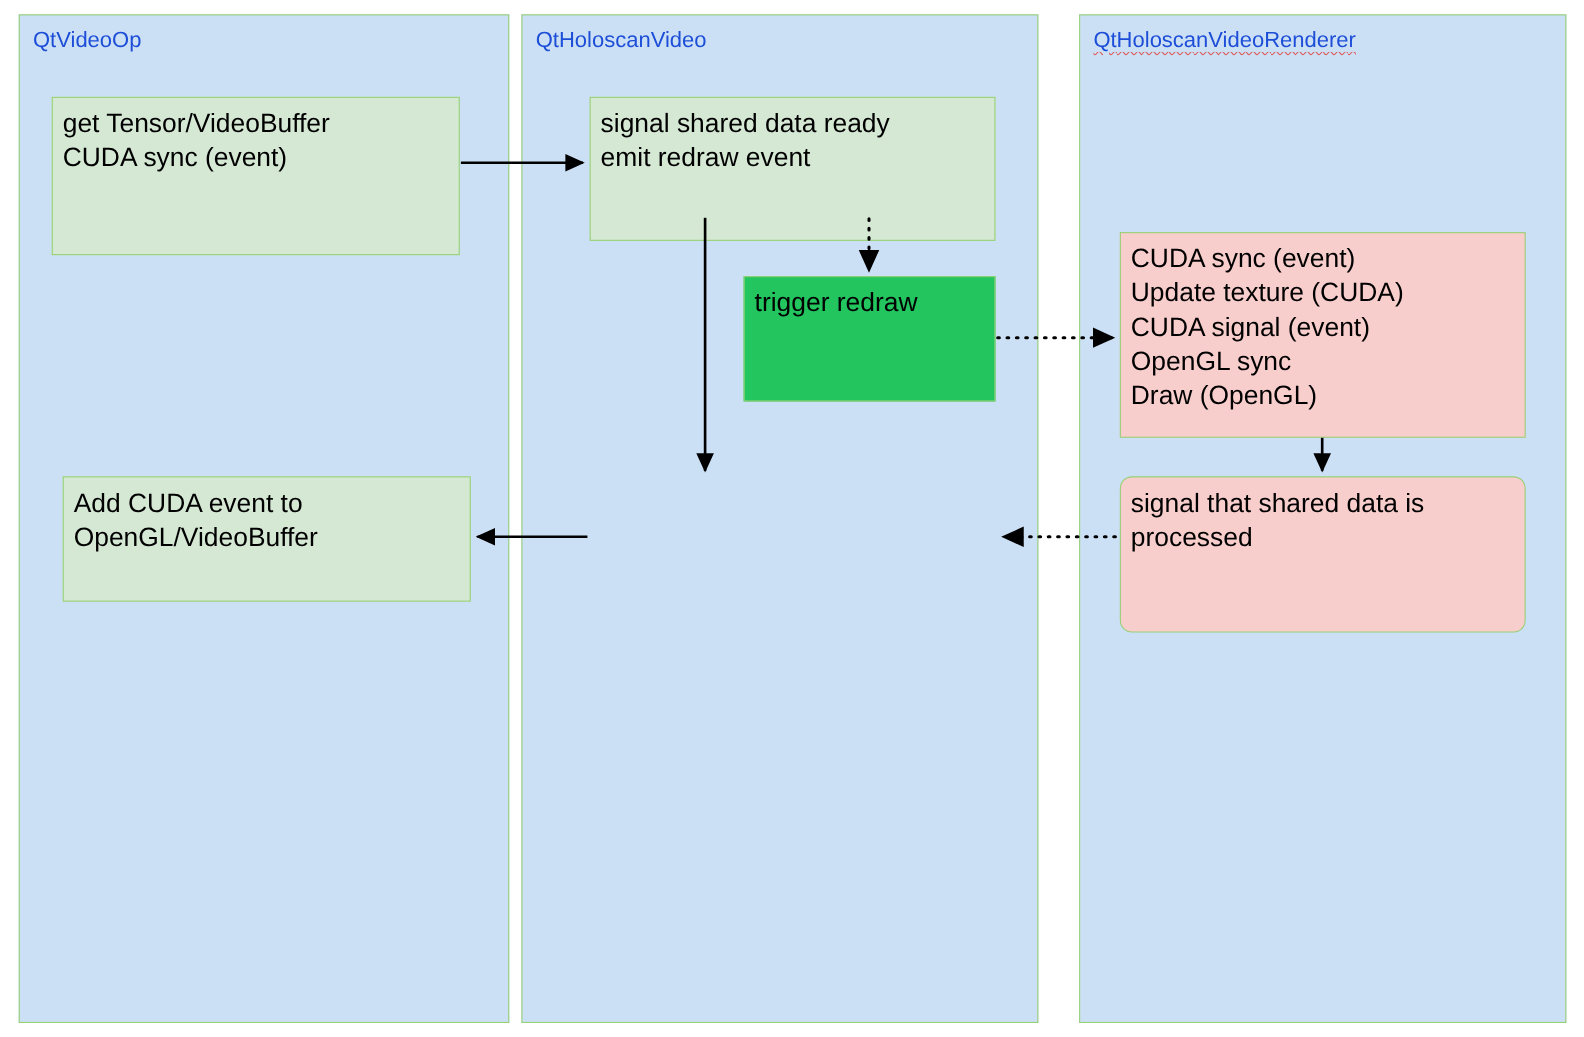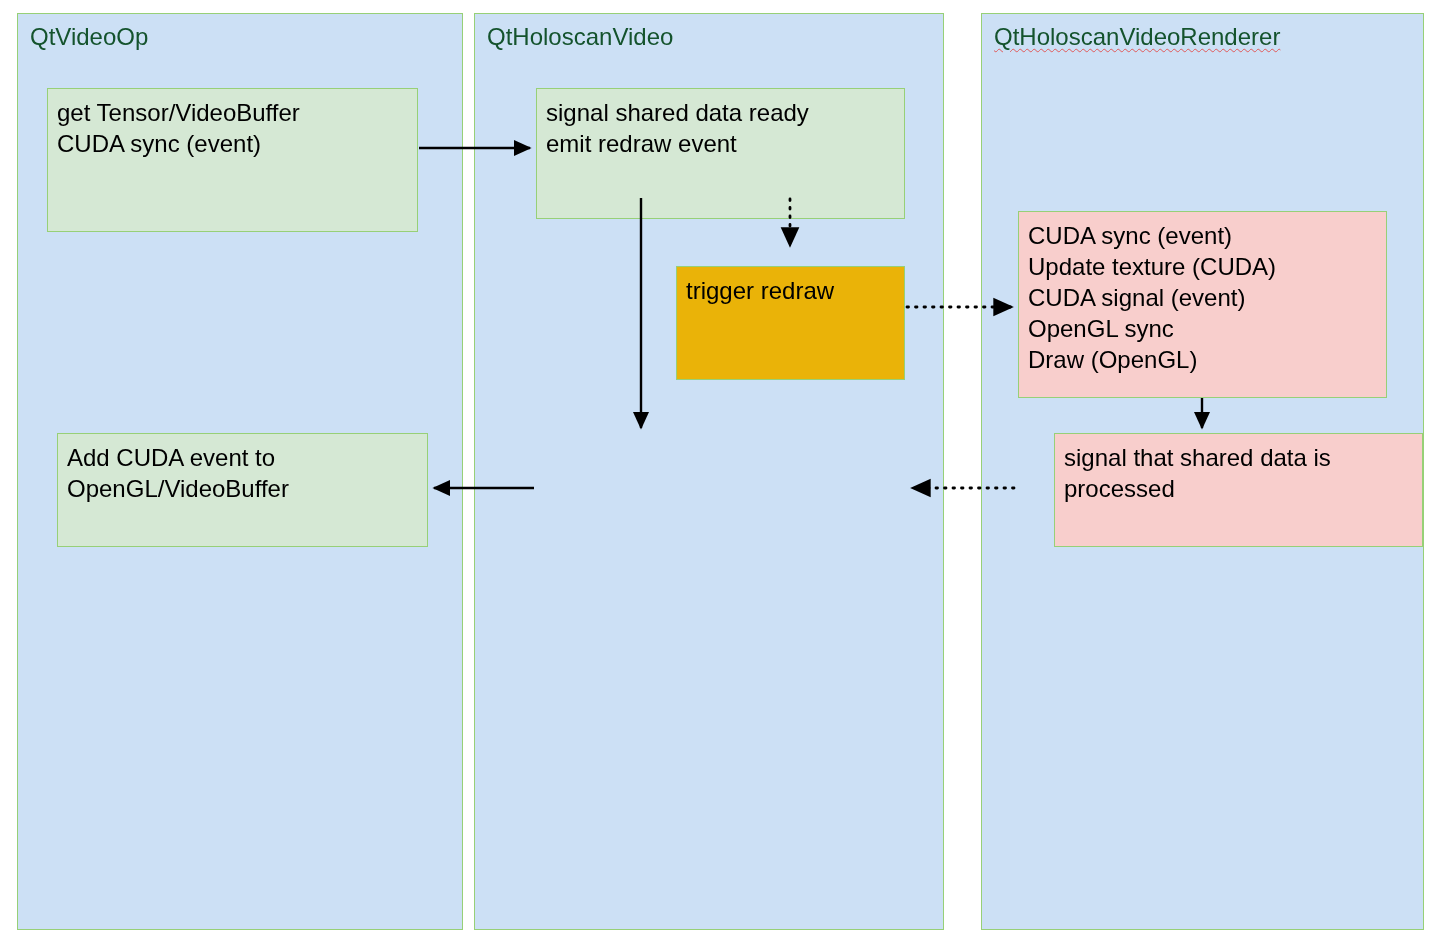--- a/index.html
+++ b/index.html
@@ -25,23 +25,23 @@
   .lane {
     position: absolute;
     background: #cce0f5;
     border: 1px solid #97d077;
     box-sizing: border-box;
   }
   .lane-title {
     position: absolute;
     left: 12px;
     top: 8px;
-    font-size: 24px;
+    font-size: 20px;
     line-height: 30px;
-    color: #14532d;
+    color: #1d4ed8;
     white-space: nowrap;
   }
   .lane-title.misspelled {
     text-decoration: underline;
     text-decoration-style: wavy;
     text-decoration-color: #e05a5a;
     text-decoration-thickness: 1px;
     text-underline-offset: 3px;
   }
 
@@ -50,21 +50,21 @@
     box-sizing: border-box;
     border: 1px solid #97d077;
     padding: 8px 9px 0 9px;
     font-size: 24px;
     line-height: 31px;
     color: #000000;
     white-space: pre-line;
     overflow: hidden;
   }
   .node.green  { background: #d5e8d4; }
-  .node.yellow { background: #eab308; margin-top: 15px; }
+  .node.yellow { background: #22c55e; }
   .node.pink   { background: #f8cecc; }
 
   #edges {
     position: absolute;
     left: 0; top: 0;
     width: 1440px;
     height: 943px;
     pointer-events: none;
   }
 </style>
@@ -96,21 +96,21 @@
   <div class="node pink" style="left:1018px; top:211px; width:369px; height:187px;">CUDA sync (event)
 Update texture (CUDA)
 CUDA signal (event)
 OpenGL sync
 Draw (OpenGL)</div>
 
   <div class="node green" style="left:57px; top:433px; width:371px; height:114px;">Add CUDA event to
 OpenGL/VideoBuffer</div>
 
 
-  <div class="node pink" style="left:1054px; top:433px; width:369px; height:114px;">signal that shared data is
+  <div class="node pink" style="left:1018px; top:433px; width:369px; height:142px;border-radius:11px;">signal that shared data is
 processed</div>
 
   <svg id="edges" viewBox="0 0 1440 943" width="1440" height="943">
     <defs>
       <marker id="arrow-solid" viewBox="0 0 12 12" refX="10" refY="6" markerWidth="8" markerHeight="8" orient="auto-start-reverse">
         <path d="M 0 1 L 11 6 L 0 11 z" fill="#000000"></path>
       </marker>
       <marker id="arrow-dotted" viewBox="0 0 12 12" refX="10" refY="6" markerWidth="8" markerHeight="8" orient="auto-start-reverse">
         <path d="M 0 1 L 11 6 L 0 11 z" fill="#000000"></path>
       </marker>

